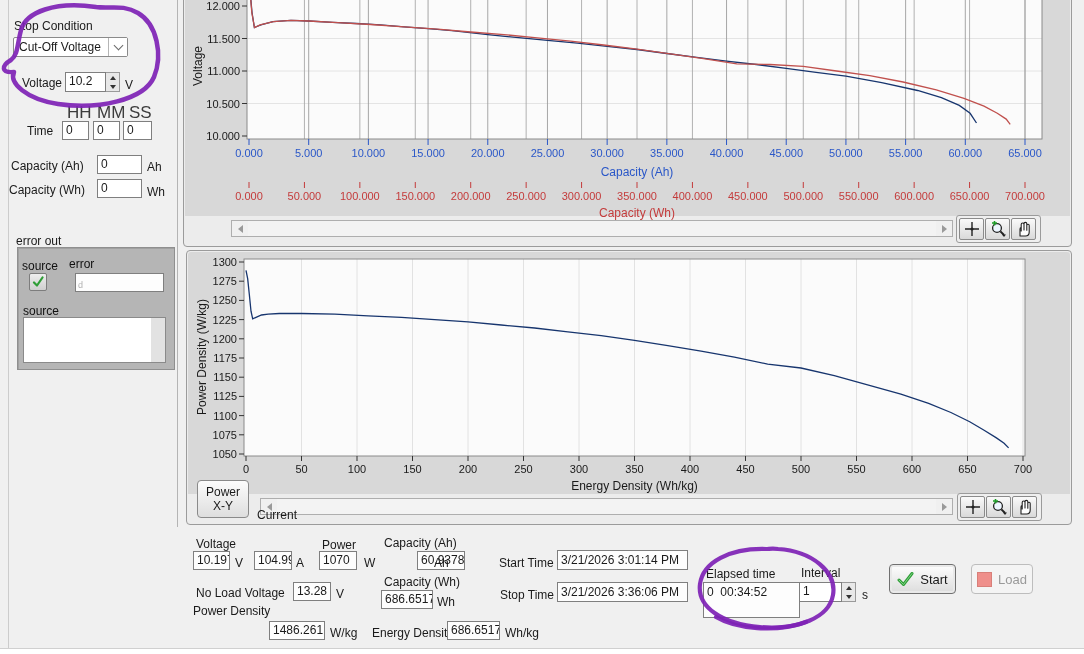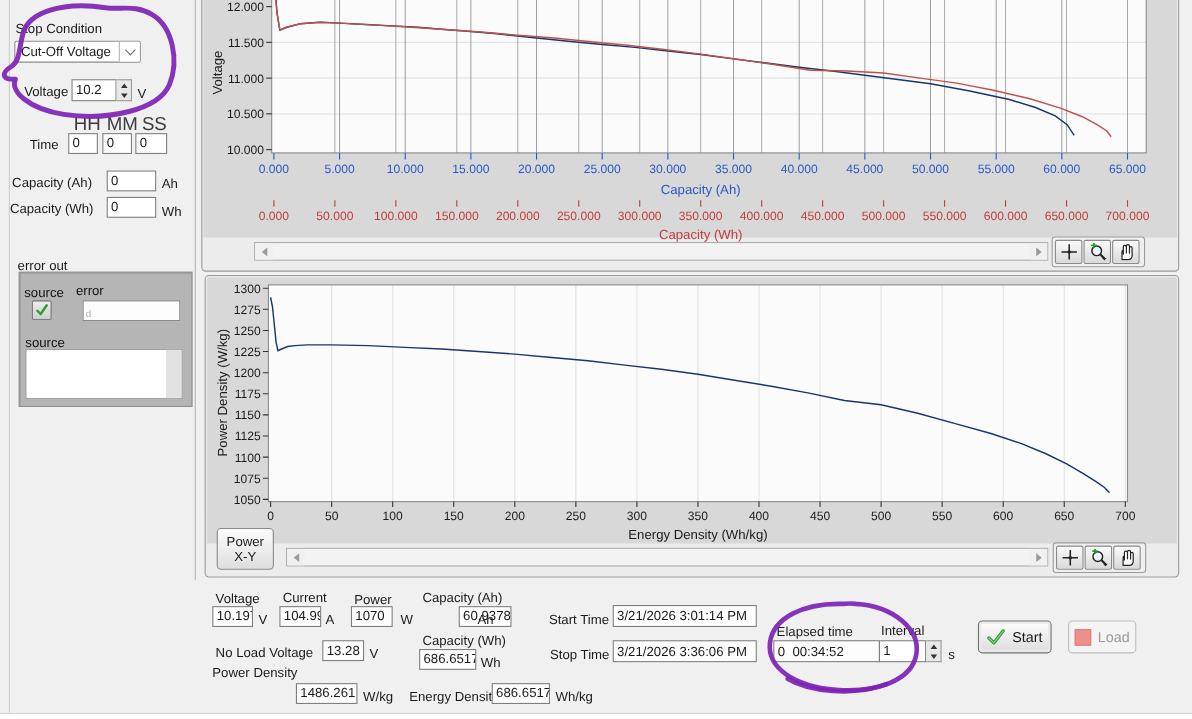--- a/index.html
+++ b/index.html
@@ -372,21 +372,21 @@
             <path d="M5 15 V8 Q5 6.5 6.2 6.5 V10 V3.5 Q6.2 2 7.6 2 Q9 2 9 3.5 V9 V2.8 Q9 1.4 10.4 1.4 Q11.8 1.4 11.8 2.8 V9.2 V4.4 Q11.8 3.2 13 3.2 Q14.2 3.2 14.2 4.6 V11 Q14.2 15 10.5 15 Z" fill="#fff" stroke="#222" stroke-width="1.1" stroke-linejoin="round"></path>
           </svg>
       </div>
     </div>
   </div>
 
   <div class="lbl" style="left:196px;top:537px;">Voltage</div>
   <div class="field ro" style="left:193px;top:551px;width:37px;height:19px;">10.197</div>
   <div class="lbl" style="left:235px;top:556px;">V</div>
 
-  <div class="lbl" style="left:257px;top:536px;text-align:center;">Current</div>
+  <div class="lbl" style="left:257px;top:508px;text-align:center;">Current</div>
   <div class="field ro" style="left:254px;top:551px;width:38px;height:19px;">104.99</div>
   <div class="lbl" style="left:296px;top:556px;">A</div>
 
   <div class="lbl" style="left:322px;top:538px;">Power</div>
   <div class="field ro" style="left:319px;top:551px;width:38px;height:19px;">1070</div>
   <div class="lbl" style="left:364px;top:556px;">W</div>
 
   <div class="lbl" style="left:384px;top:536px;">Capacity (Ah)</div>
   <div class="field ro" style="left:381px;top:551px;width:48px;height:19px;margin-left:36px;">60.9378</div>
   <div class="lbl" style="left:434px;top:556px;">Ah</div>
@@ -407,21 +407,21 @@
   <div class="field ro" style="left:447px;top:621px;width:53px;height:19px;">686.6517</div>
   <div class="lbl" style="left:505px;top:626px;">Wh/kg</div>
 
   <div class="lbl" style="left:499px;top:556px;">Start Time</div>
   <div class="field ro" style="left:557px;top:550px;width:131px;height:20px;line-height:18px;">3/21/2026 3:01:14 PM</div>
 
   <div class="lbl" style="left:500px;top:588px;">Stop Time</div>
   <div class="field ro" style="left:557px;top:582px;width:131px;height:20px;line-height:18px;">3/21/2026 3:36:06 PM</div>
 
   <div class="lbl" style="left:706px;top:567px;">Elapsed time</div>
-  <div class="field ro" style="left:703px;top:582px;width:97px;height:20px;line-height:18px;">0  00:34:52</div>
+  <div class="field ro" style="left:703px;top:582px;width:97px;height:36px;line-height:18px;">0  00:34:52</div>
 
   <div class="lbl" style="left:801px;top:566px;">Interval</div>
   <div class="spin" style="left:799px;top:582px;width:57px;height:20px;">
     <div class="sp-val">1</div>
     <div class="sp-arrows">
       <div class="sp-up">
           <div class="tri-up"></div>
         </div>
       <div class="sp-dn">
           <div class="tri-dn"></div>

